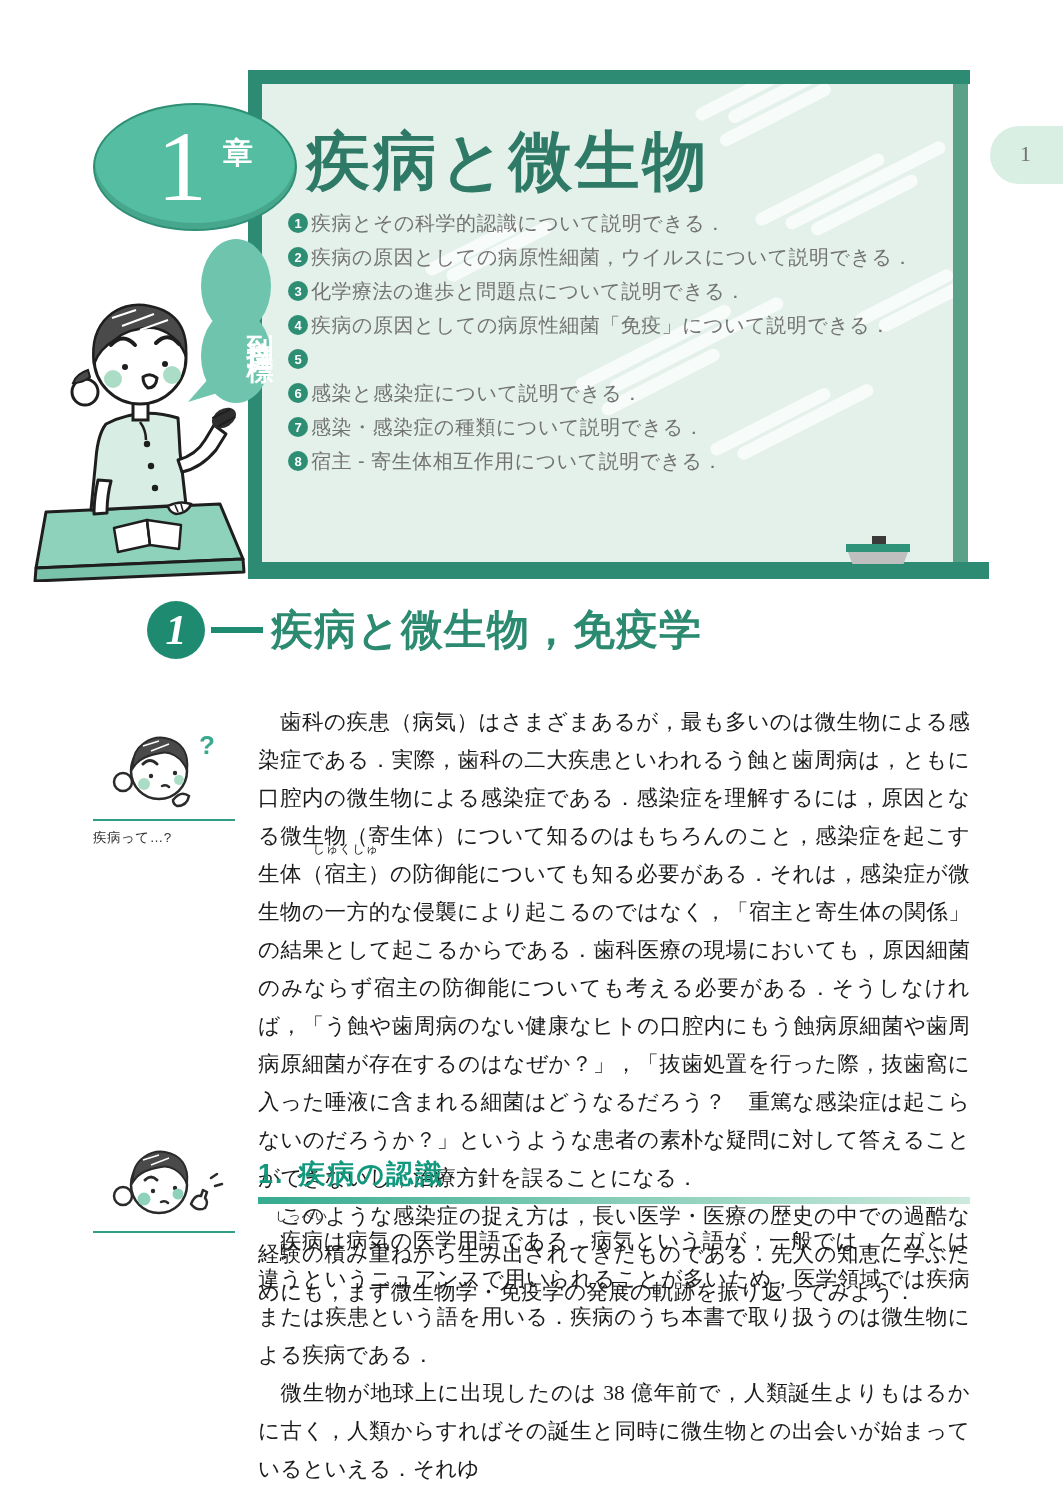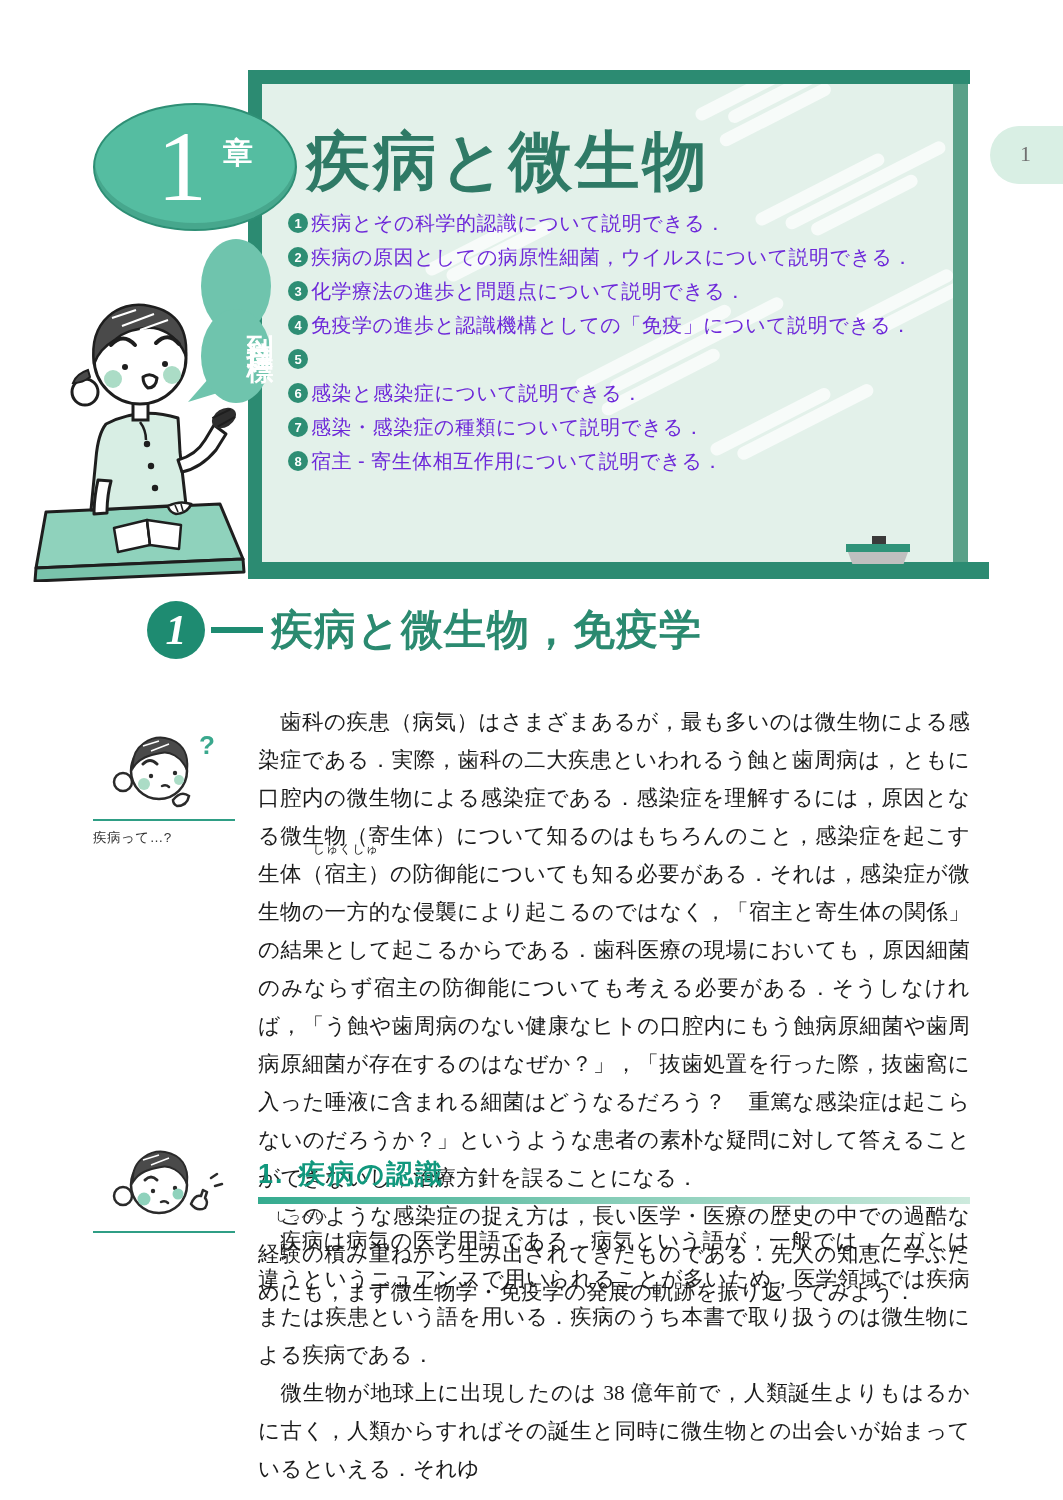--- a/index.html
+++ b/index.html
@@ -27,21 +27,21 @@
   }
 
   .objectives { position:absolute; left:288px; top:206px; width:660px;
     font-family:"Liberation Sans","DejaVu Sans",sans-serif; }
   .obj-row { display:flex; align-items:center; height:34px; }
   .obj-num {
     flex:0 0 auto; width:20px; height:20px; border-radius:50%;
     background:#2e8e74; color:#ffffff; font-size:13px; font-weight:bold;
     display:flex; align-items:center; justify-content:center; margin-right:3px;
   }
-  .obj-text { font-size:20px; color:#6d28d9; letter-spacing:0.5px; }
+  .obj-text { font-size:20px; color:#737373; letter-spacing:0.5px; }
 
   
   .eraser-knob  { position:absolute; left:872px; top:536px; width:14px; height:9px; background:#3a3a3a; }
   .eraser-strip { position:absolute; left:846px; top:544px; width:64px; height:8px;  background:#2f9379; }
   .eraser-body  { position:absolute; left:846px; top:552px; width:64px; height:12px; background:#bfbfbf;
                   clip-path:polygon(3% 0,97% 0,90% 100%,10% 100%); }
 
   
   .chapter-badge {
     position:absolute; left:93px; top:103px; width:204px; height:128px;
@@ -189,21 +189,21 @@
     <div class="obj-row">
       <span class="obj-num">2</span>
       <span class="obj-text">疾病の原因としての病原性細菌，ウイルスについて説明できる．</span>
     </div>
     <div class="obj-row">
       <span class="obj-num">3</span>
       <span class="obj-text">化学療法の進歩と問題点について説明できる．</span>
     </div>
     <div class="obj-row">
       <span class="obj-num">4</span>
-      <span class="obj-text">免疫学の進歩と認識機構としての「免疫」について説明できる．</span>
+      <span class="obj-text">疾病の原因としての病原性細菌「免疫」について説明できる．</span>
     </div>
     <div class="obj-row">
       <span class="obj-num">5</span>
     </div>
     <div class="obj-row">
       <span class="obj-num">6</span>
       <span class="obj-text">感染と感染症について説明できる．</span>
     </div>
     <div class="obj-row">
       <span class="obj-num">7</span>

